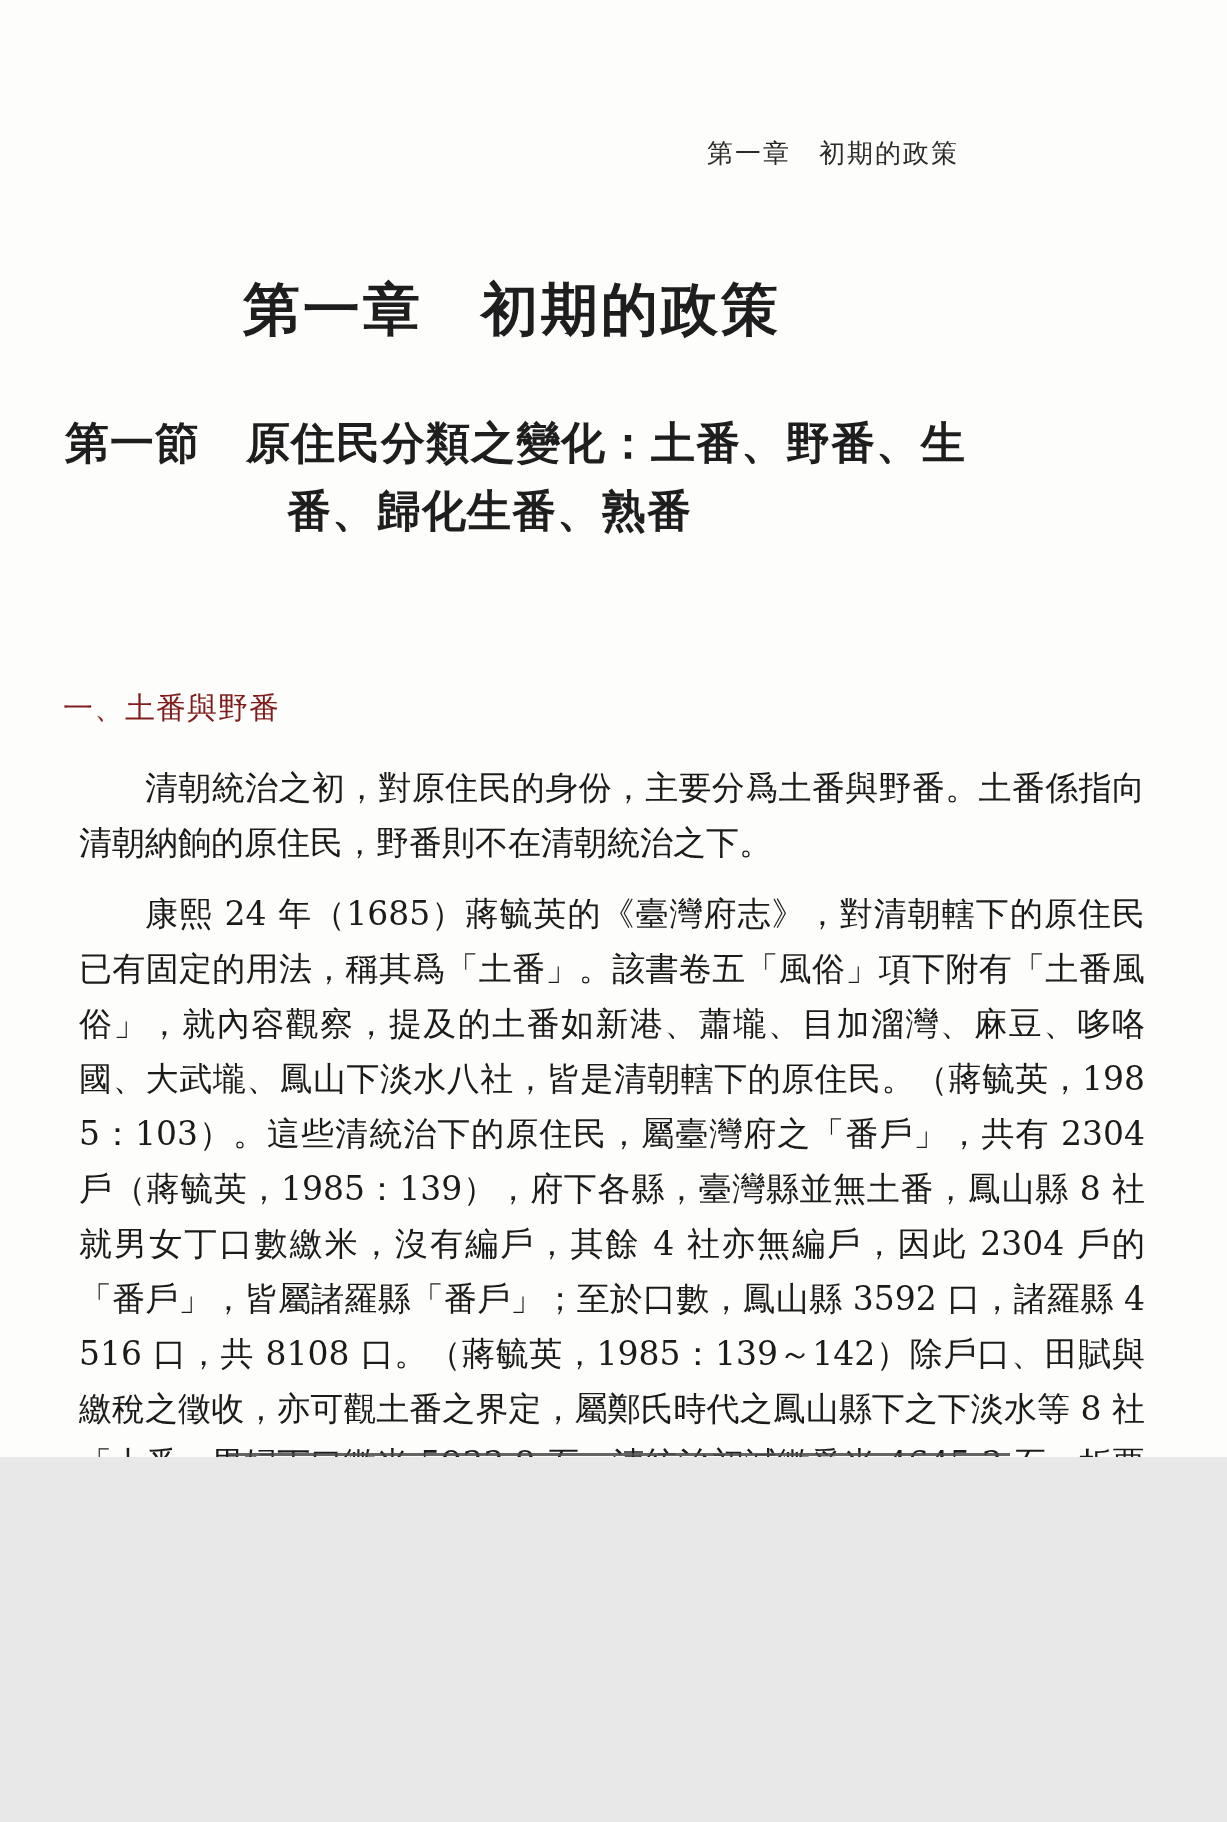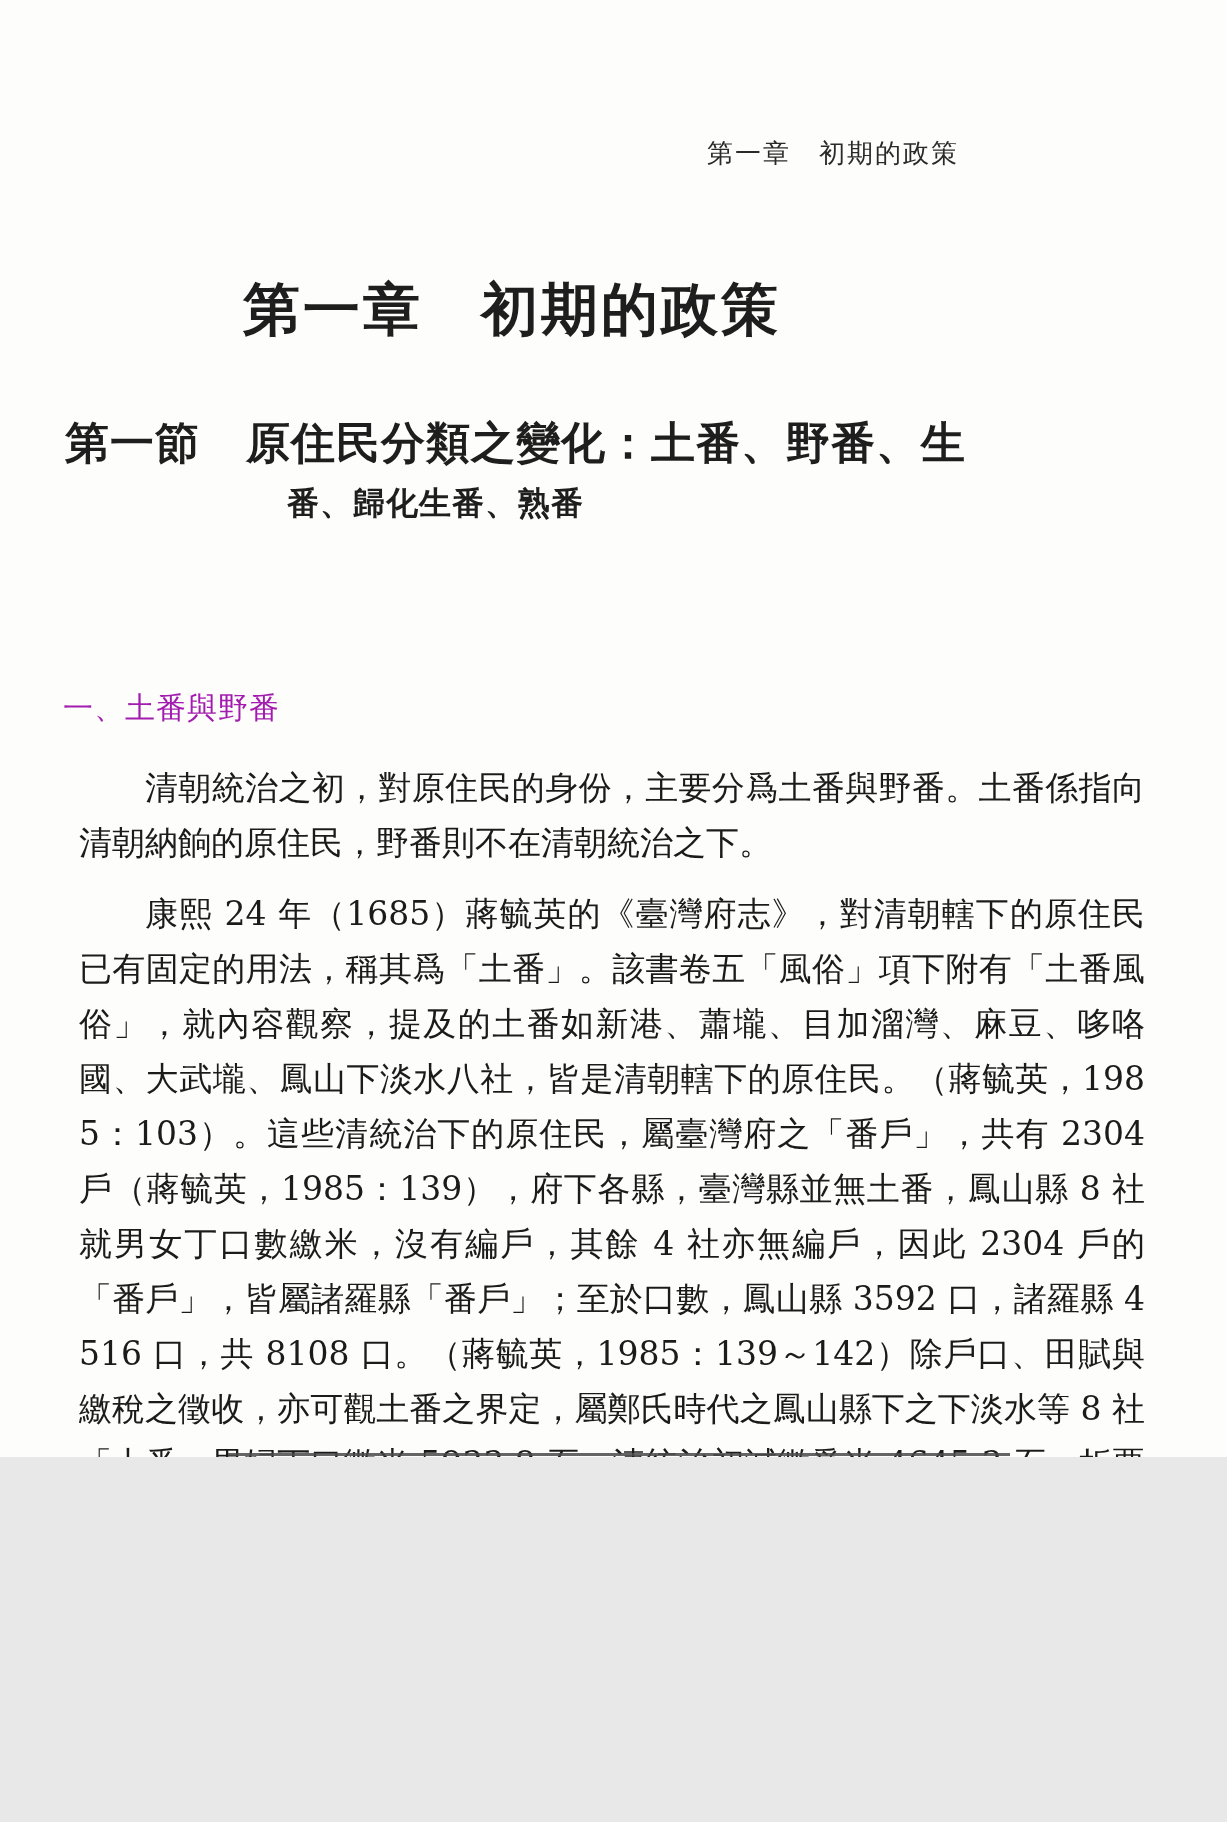--- a/index.html
+++ b/index.html
@@ -48,35 +48,35 @@
     font-size:44px;
     font-weight:600;
     white-space:nowrap;
     letter-spacing:1px;
   }
   .section-line1 .gap{display:inline-block;width:46px;}
   .section-line2{
     position:absolute;
     top:482px;
     left:287px;
-    font-size:32px;
+    font-size:44px;
     font-weight:600;
     white-space:nowrap;
     letter-spacing:1px;
   }
   
   .subsection-heading{
     position:absolute;
     top:688px;
     left:63px;
     font-family:"DejaVu Sans","Liberation Sans",sans-serif;
     font-size:30px;
     font-weight:500;
     letter-spacing:1px;
-    color:#a21caf;
+    color:#7f1d1d;
   }
   
   .body-block{
     position:absolute;
     top:744px;
     left:63px;
     width:1098px;
     font-size:33px;
     line-height:55px;
     text-align:justify;

